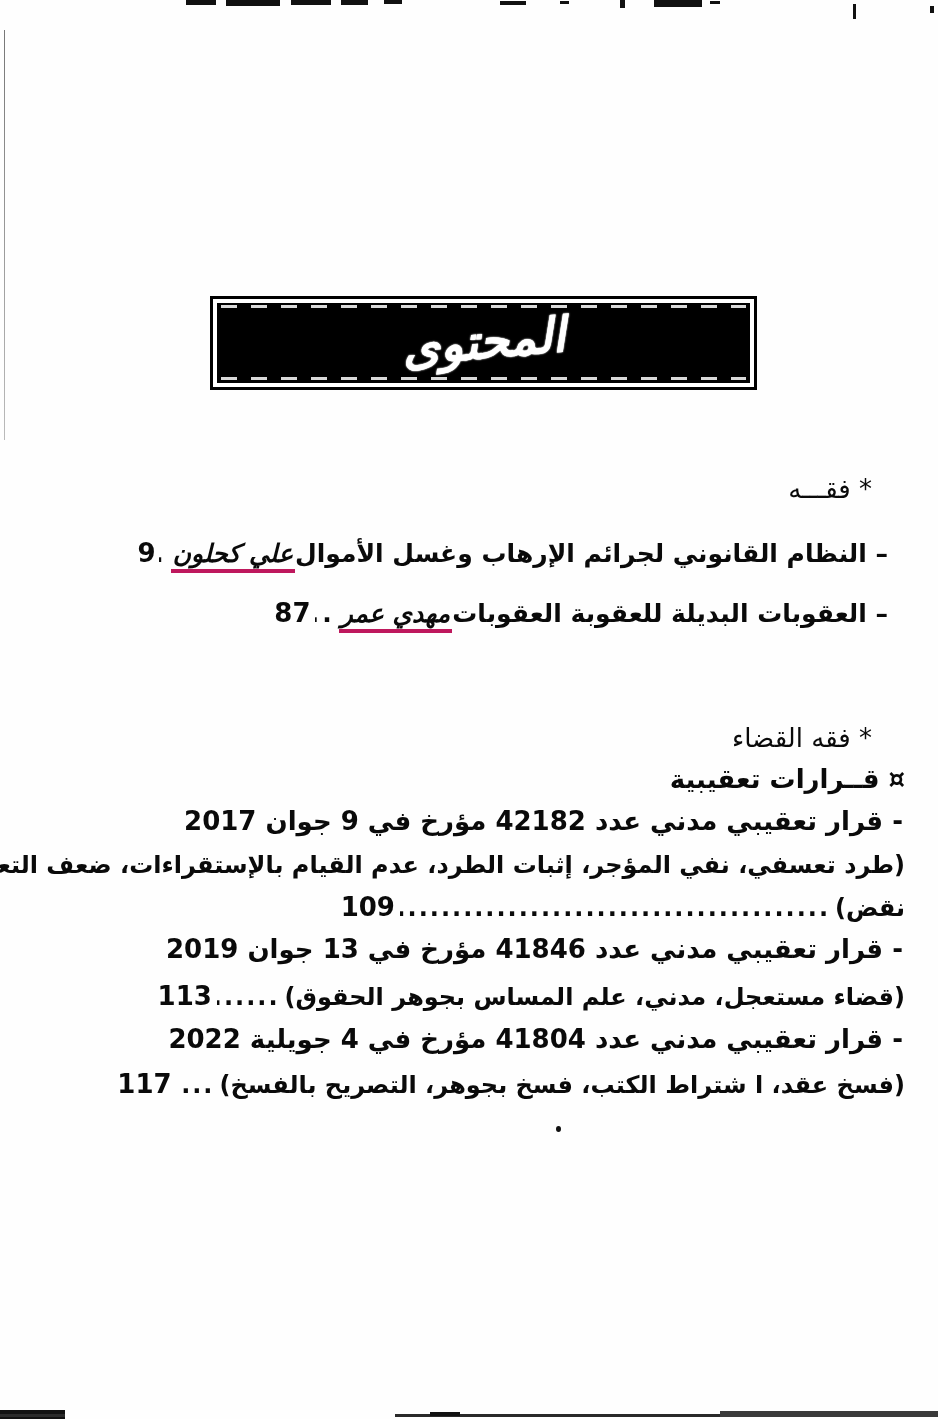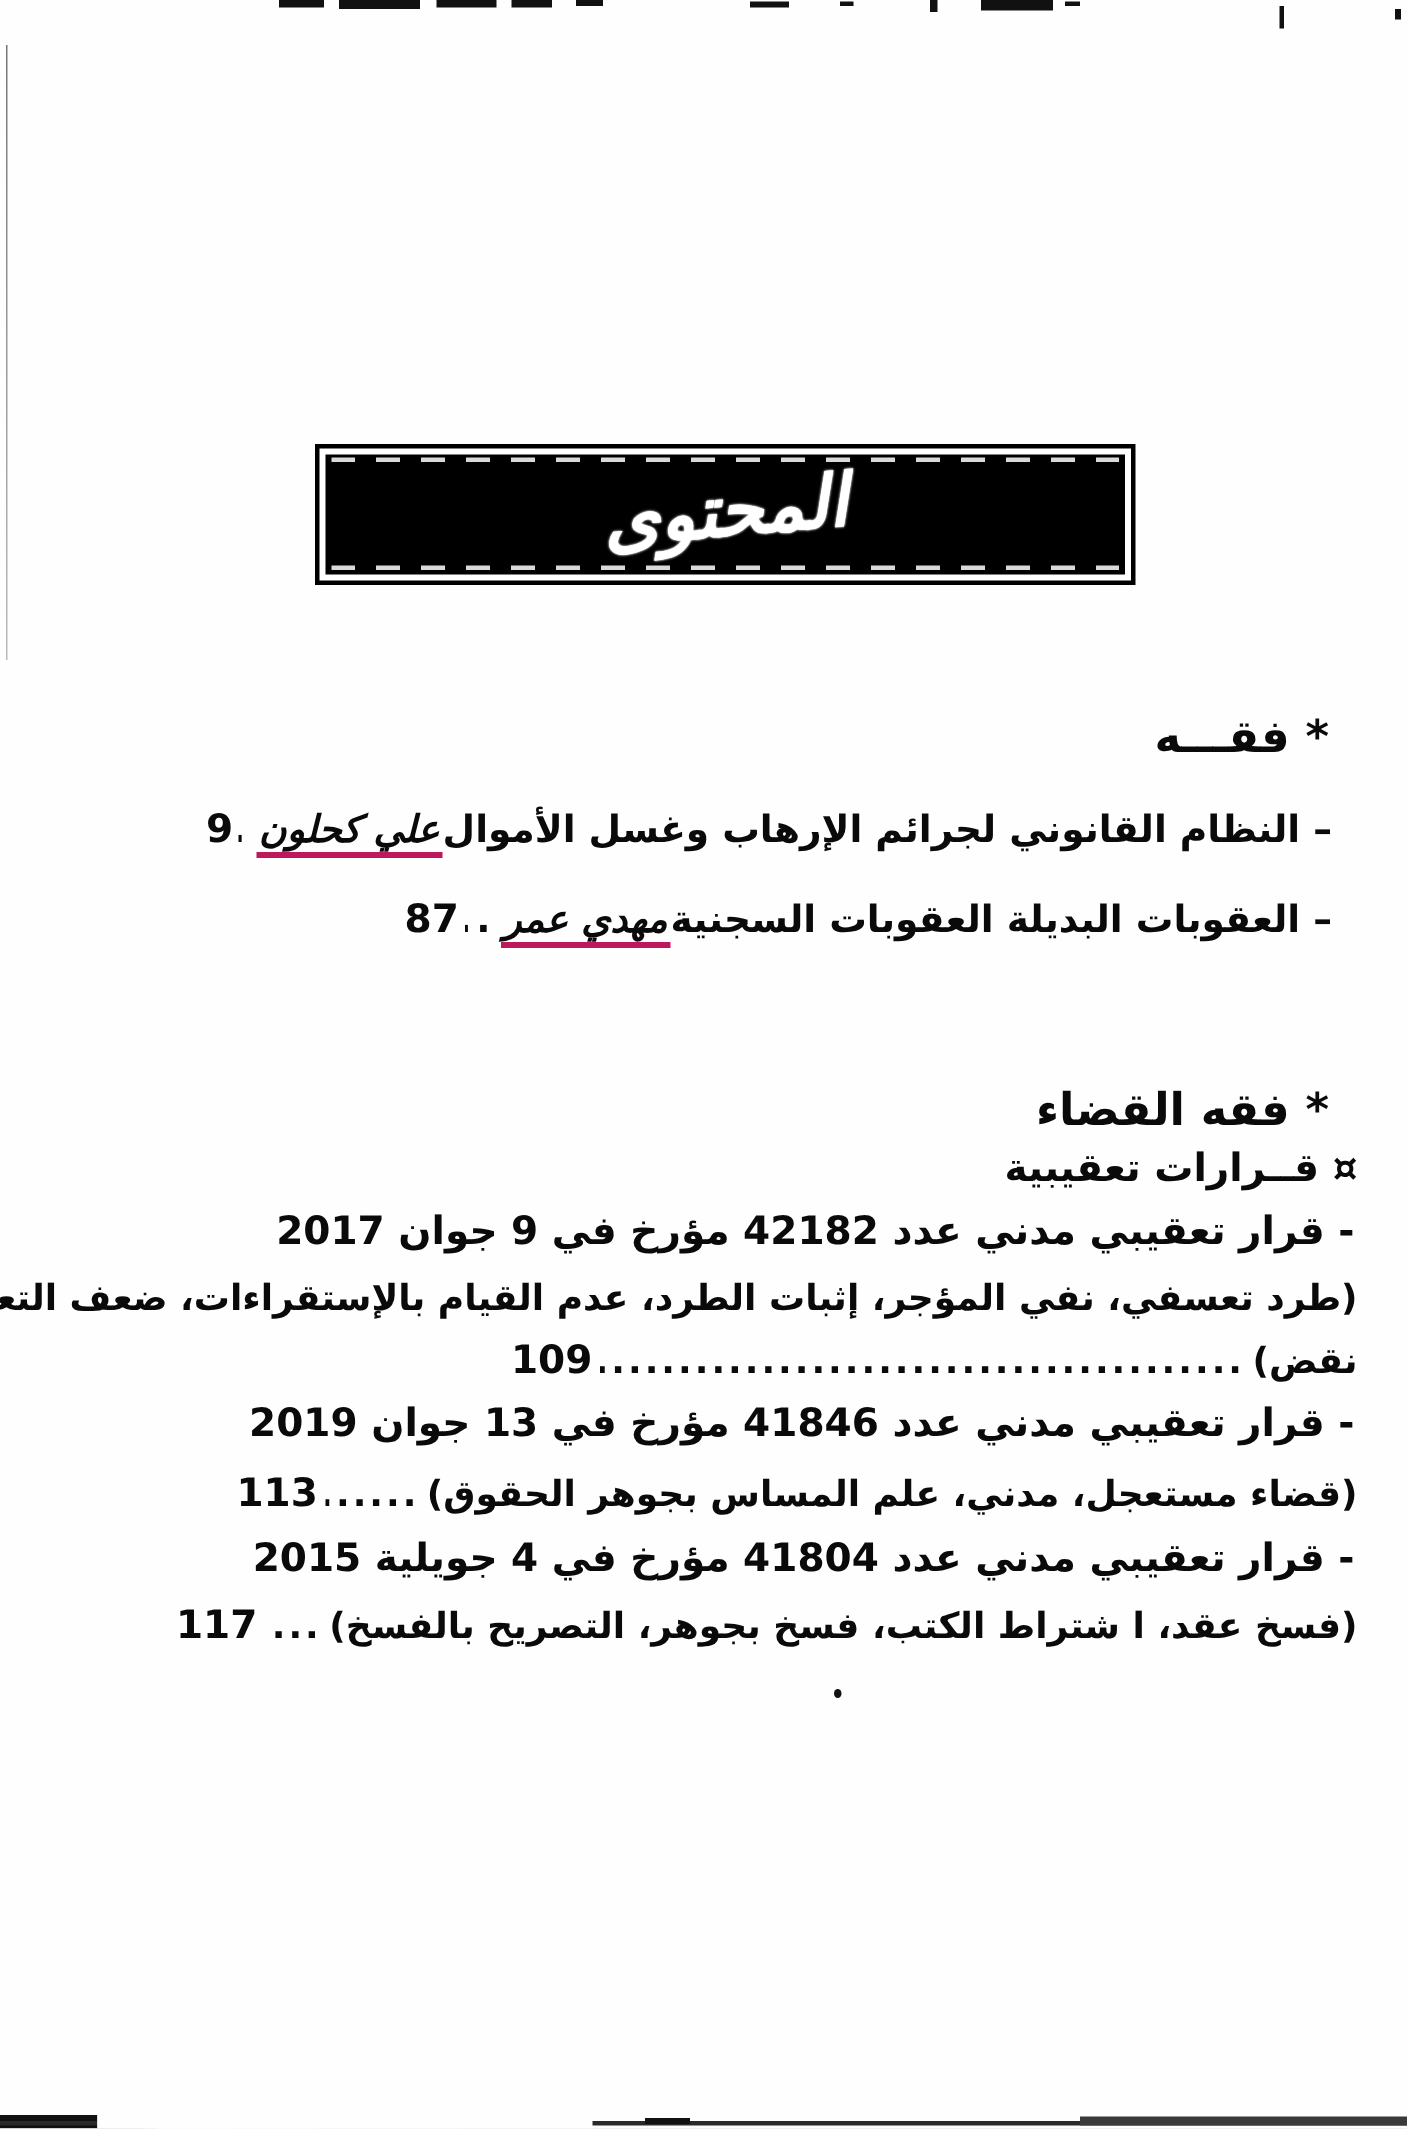--- a/index.html
+++ b/index.html
@@ -33,22 +33,22 @@
   .banner-inner::before{top:2px;}
   .banner-inner::after{bottom:3px;}
   .banner-title{
     color:#fff;font-size:48px;font-weight:bold;font-style:italic;
     transform:rotate(-5deg) translateY(-2px);
     text-shadow:0 0 1px #fff,0 0 2px #fff;
     letter-spacing:1px;
   }
   
   .heading1{
-    position:absolute;right:52px;direction:rtl;
-    font-size:30px;font-weight:bold;white-space:nowrap;
+    position:absolute;right:66px;direction:rtl;
+    font-size:26px;font-weight:normal;white-space:nowrap;
   }
   .heading2{
     position:absolute;right:33px;direction:rtl;
     font-size:26px;font-weight:bold;white-space:nowrap;
   }
   
   .toc-row{
     position:absolute;display:flex;direction:rtl;align-items:baseline;
     font-size:25px;font-weight:bold;
   }
@@ -119,21 +119,21 @@
 
   <div class="toc-row" style="top:538px;left:95px;right:50px;">
     <span class="title">– النظام القانوني لجرائم الإرهاب وغسل الأموال</span>
     <span class="gap"></span>
     <span class="author">علي كحلون</span>
     <span class="leader">.........</span>
     <span class="page">9</span>
   </div>
 
   <div class="toc-row" style="top:598px;left:95px;right:50px;">
-    <span class="title">– العقوبات البديلة العقوبات السجنية</span>
+    <span class="title">– العقوبات البديلة للعقوبة العقوبات</span>
     <span class="gap"></span>
     <span class="author">مهدي عمر</span>
     <span class="leader">.......</span>
     <span class="page">87</span>
   </div>
 
   <div class="heading1" style="top:700px;margin-top:23px;">* فقه القضاء</div>
   <div class="heading2" style="top:764px;">¤ قــرارات تعقيبية</div>
 
   <div class="dec-title" style="top:806px;margin-left:23px;">- قرار تعقيبي مدني عدد 42182 مؤرخ في 9 جوان 2017</div>
@@ -144,20 +144,20 @@
     <span class="page">109</span>
   </div>
 
   <div class="dec-title" style="top:934px;">- قرار تعقيبي مدني عدد 41846 مؤرخ في 13 جوان 2019</div>
   <div class="leader-row" style="top:981px;">
     <span class="tail">(قضاء مستعجل،  مدني، علم المساس بجوهر الحقوق)</span>
     <span class="leader">....................................</span>
     <span class="page">113</span>
   </div>
 
-  <div class="dec-title" style="top:1024px;">- قرار تعقيبي مدني عدد 41804 مؤرخ في 4 جويلية 2015</div>
+  <div class="dec-title" style="top:1024px;">- قرار تعقيبي مدني عدد 41804 مؤرخ في 4 جويلية 2022</div>
   <div class="leader-row" style="top:1069px;">
     <span class="tail">(فسخ عقد، ا شتراط الكتب، فسخ بجوهر، التصريح بالفسخ)</span>
     <span class="leader">..............................</span>
     <span class="page">117</span>
   </div>
 
 </div>
 
 </body></html>

